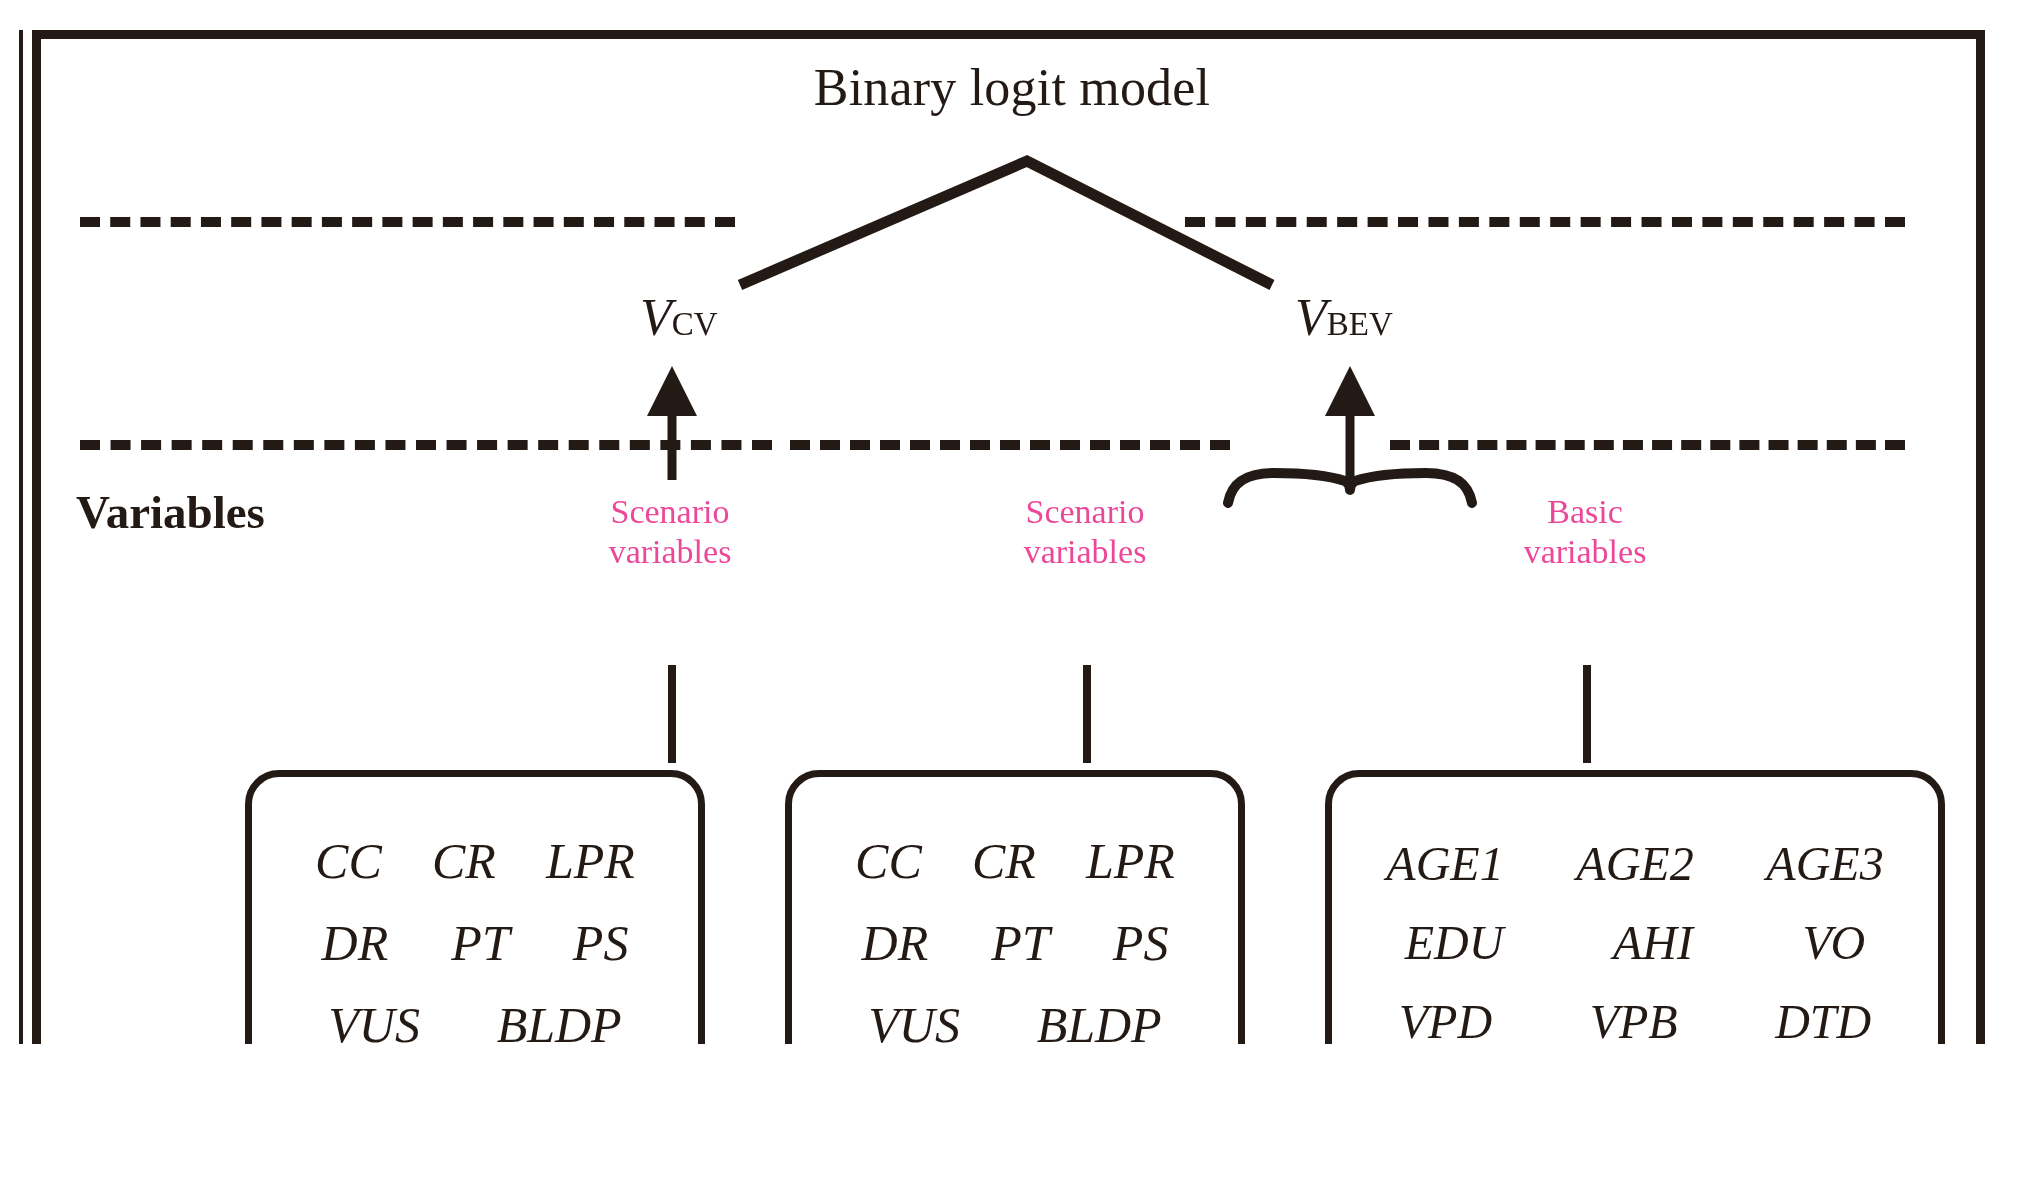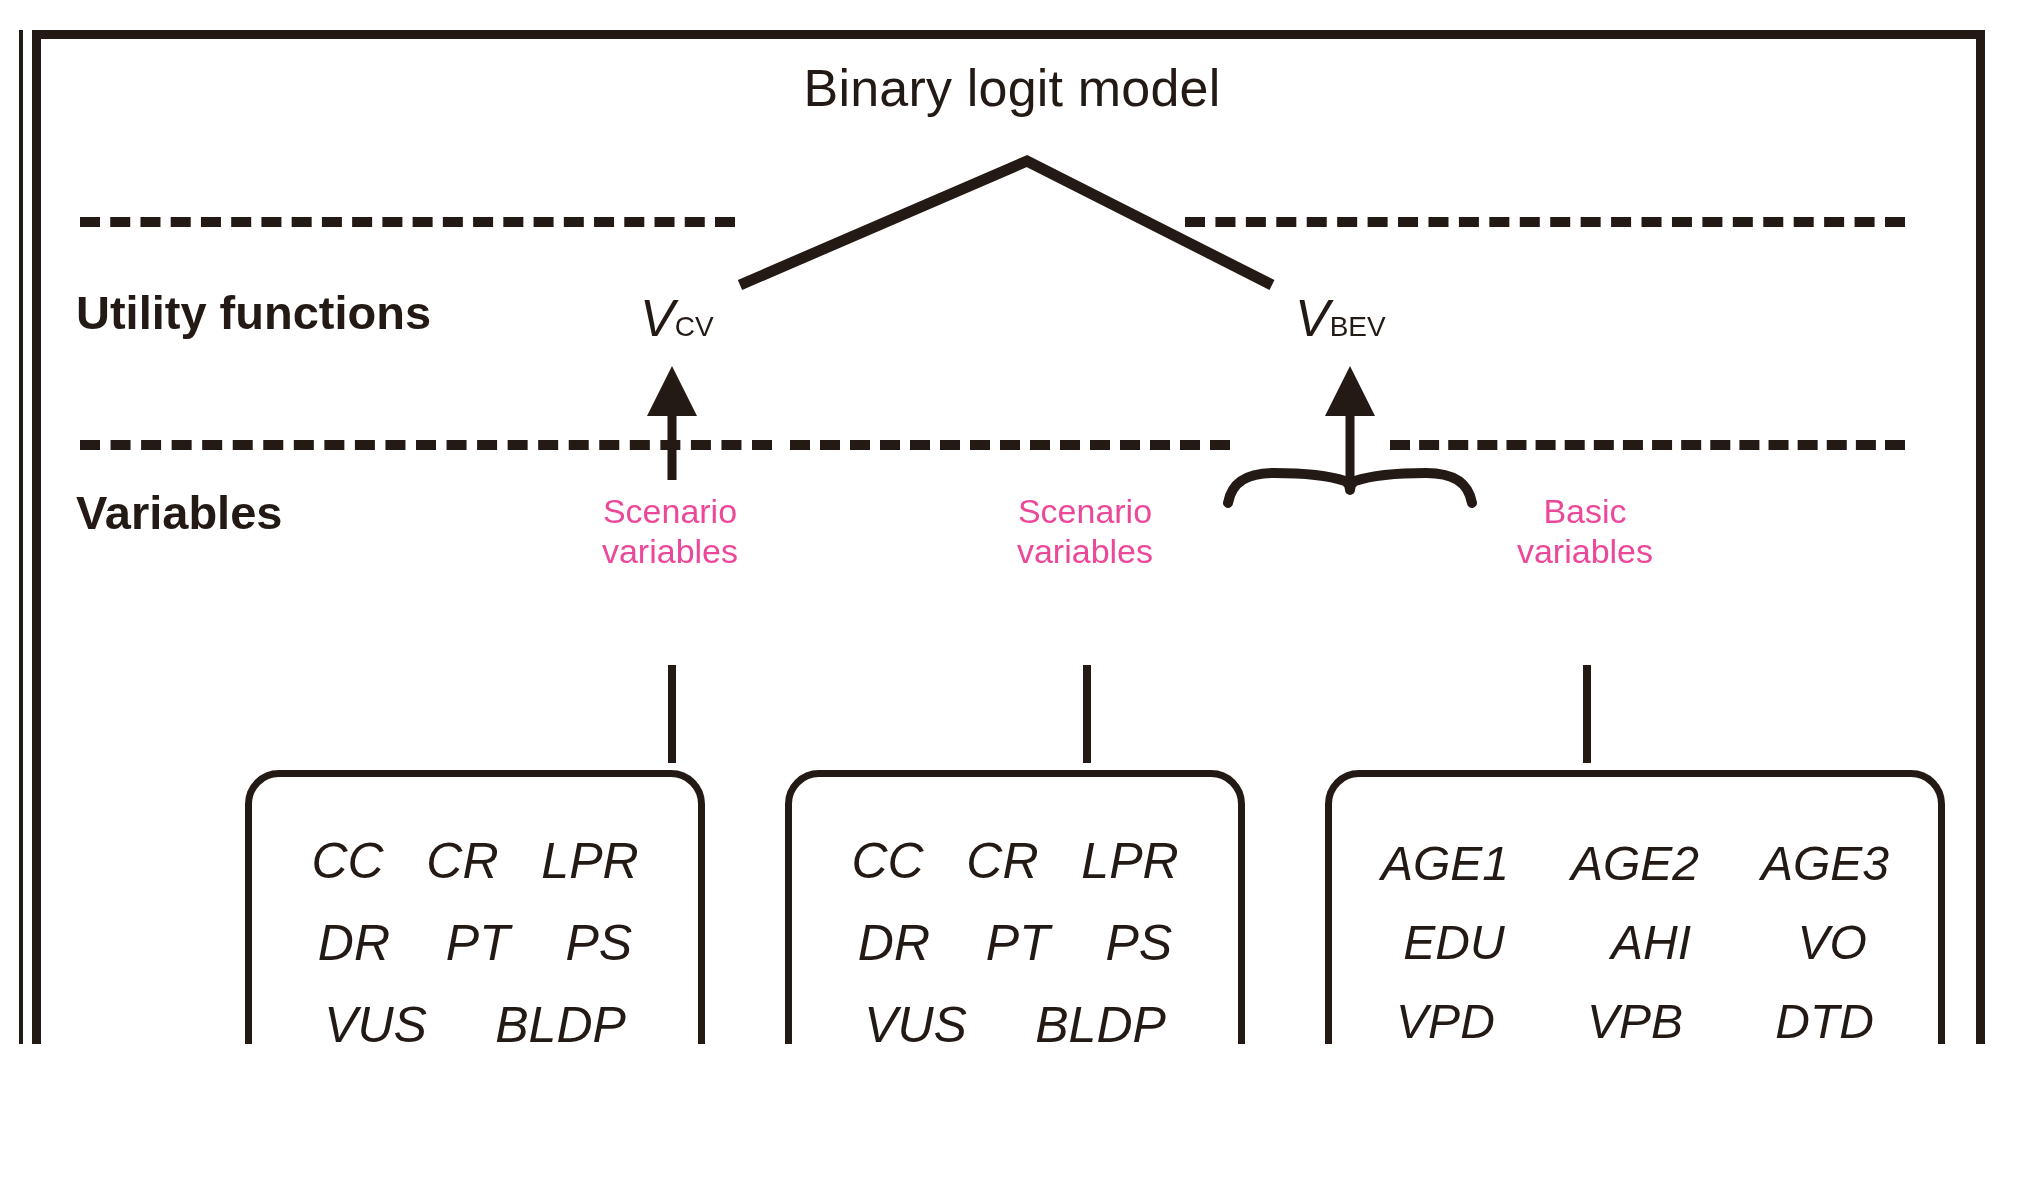--- a/index.html
+++ b/index.html
@@ -5,21 +5,21 @@
   html, body {
     margin: 0;
     padding: 0;
     background: #ffffff;
   }
   #root {
     position: relative;
     width: 2024px;
     height: 1044px;
     background: #ffffff;
-    font-family: Liberation Sans, sans-serif;
+    font-family: Liberation Serif, serif;
     overflow: hidden;
   }
   
   .edge-rule {
     position: absolute;
     left: 19px;
     top: 30px;
     width: 4px;
     height: 1150px;
     background: #231a16;
@@ -70,21 +70,21 @@
   }
 
   
   .util-sym {
     position: absolute;
     color: #231a16;
     white-space: nowrap;
     font-size: 49px;
   }
   .util-sym .v  { font-style: italic; font-size: 52px; }
-  .util-sym .sub{ font-size: 28px; vertical-align: baseline; }
+  .util-sym .sub{ font-size: 33px; vertical-align: baseline; }
   #util-cv  { left: 640px;  top: 288px; }
   #util-bev { left: 1295px; top: 288px; }
 
   
   .var-head {
     position: absolute;
     width: 330px;
     text-align: center;
     font-size: 34px;
     line-height: 1.17;
@@ -152,21 +152,20 @@
   <div class="frame"></div>
 
   <div id="title">Binary logit model</div>
 
   <div class="dashed" id="dash-top-left"></div>
   <div class="dashed" id="dash-top-right"></div>
   <div class="dashed" id="dash-bottom-left"></div>
   <div class="dashed" id="dash-bottom-mid"></div>
   <div class="dashed" id="dash-bottom-right"></div>
 
-  <div class="row-label" id="label-utility">Utility functions</div>
   <div class="row-label" id="label-variables">Variables</div>
 
   <div class="util-sym" id="util-cv">
     <span class="v">V</span><span class="sub">CV</span>
   </div>
   <div class="util-sym" id="util-bev">
     <span class="v">V</span><span class="sub">BEV</span>
   </div>
 
   <div class="var-head" id="head-1">

